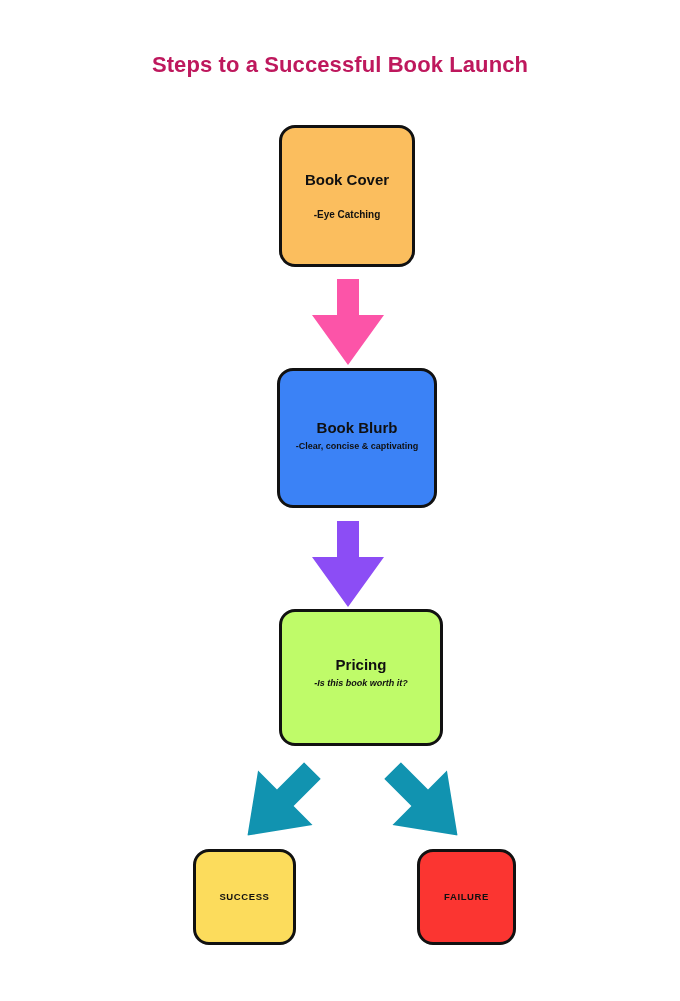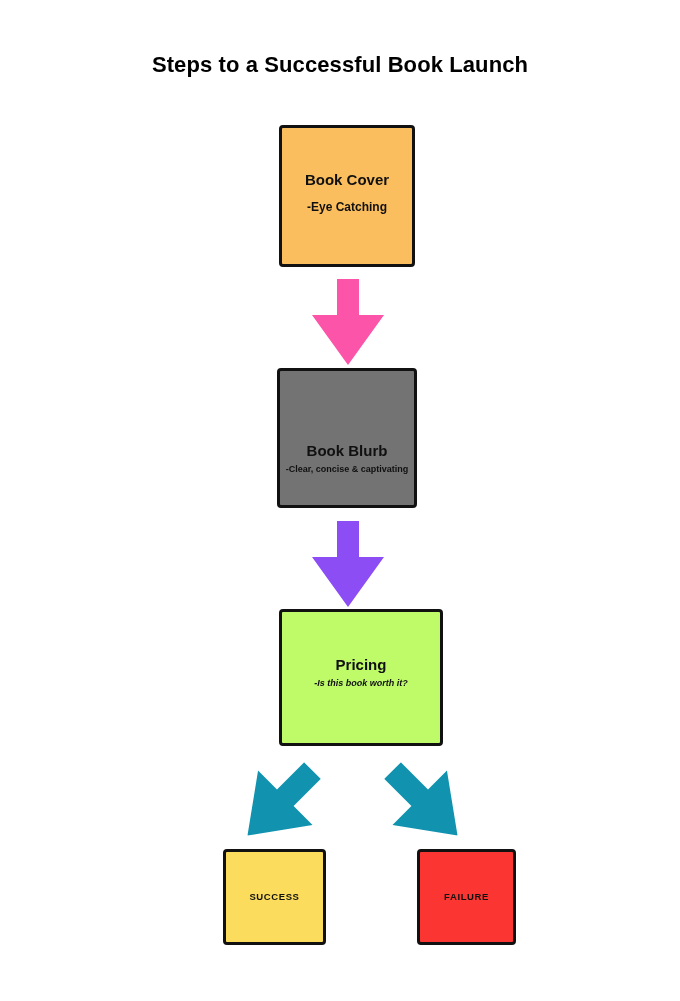--- a/index.html
+++ b/index.html
@@ -22,28 +22,28 @@
   }
 
   .page-title {
     position: absolute;
     top: 52px;
     left: 0;
     width: 680px;
     text-align: center;
     font-size: 22px;
     font-weight: bold;
-    color: #000000;
+    color: #be185d;
     letter-spacing: 0.1px;
   }
 
   .node {
     position: absolute;
     border: 3px solid #111111;
-    border-radius: 4px;
+    border-radius: 16px;
     box-sizing: border-box;
     display: flex;
     flex-direction: column;
     align-items: center;
     justify-content: flex-start;
   }
 
   .node-title {
     font-weight: bold;
     color: #101010;
@@ -61,30 +61,30 @@
   
   #node-book-cover {
     left: 279px;
     top: 125px;
     width: 136px;
     height: 142px;
     background: #FBBE5E;
     padding-top: 44px;
   }
   #node-book-cover .node-title { font-size: 15px; }
-  #node-book-cover .node-sub { font-size: 12px; margin-top: 12px; }
+  #node-book-cover .node-sub { font-size: 10px; margin-top: 20px; }
 
   
   #node-book-blurb {
     left: 277px;
     top: 368px;
-    width: 140px;
+    width: 160px;
     height: 140px;
-    background: #737373;
-    padding-top: 72px;
+    background: #3b82f6;
+    padding-top: 49px;
   }
   #node-book-blurb .node-title { font-size: 15px; }
   #node-book-blurb .node-sub { font-size: 9px; margin-top: 5px; }
 
   
   #node-pricing {
     left: 279px;
     top: 609px;
     width: 164px;
     height: 137px;
@@ -96,21 +96,20 @@
 
   
   #node-success {
     left: 193px;
     top: 849px;
     width: 103px;
     height: 96px;
     background: #FCDC5C;
     justify-content: center;
     padding-top: 0;
-    margin-left: 30px;
   }
   #node-failure {
     left: 417px;
     top: 849px;
     width: 99px;
     height: 96px;
     background: #FB3531;
     justify-content: center;
     padding-top: 0;
   }

